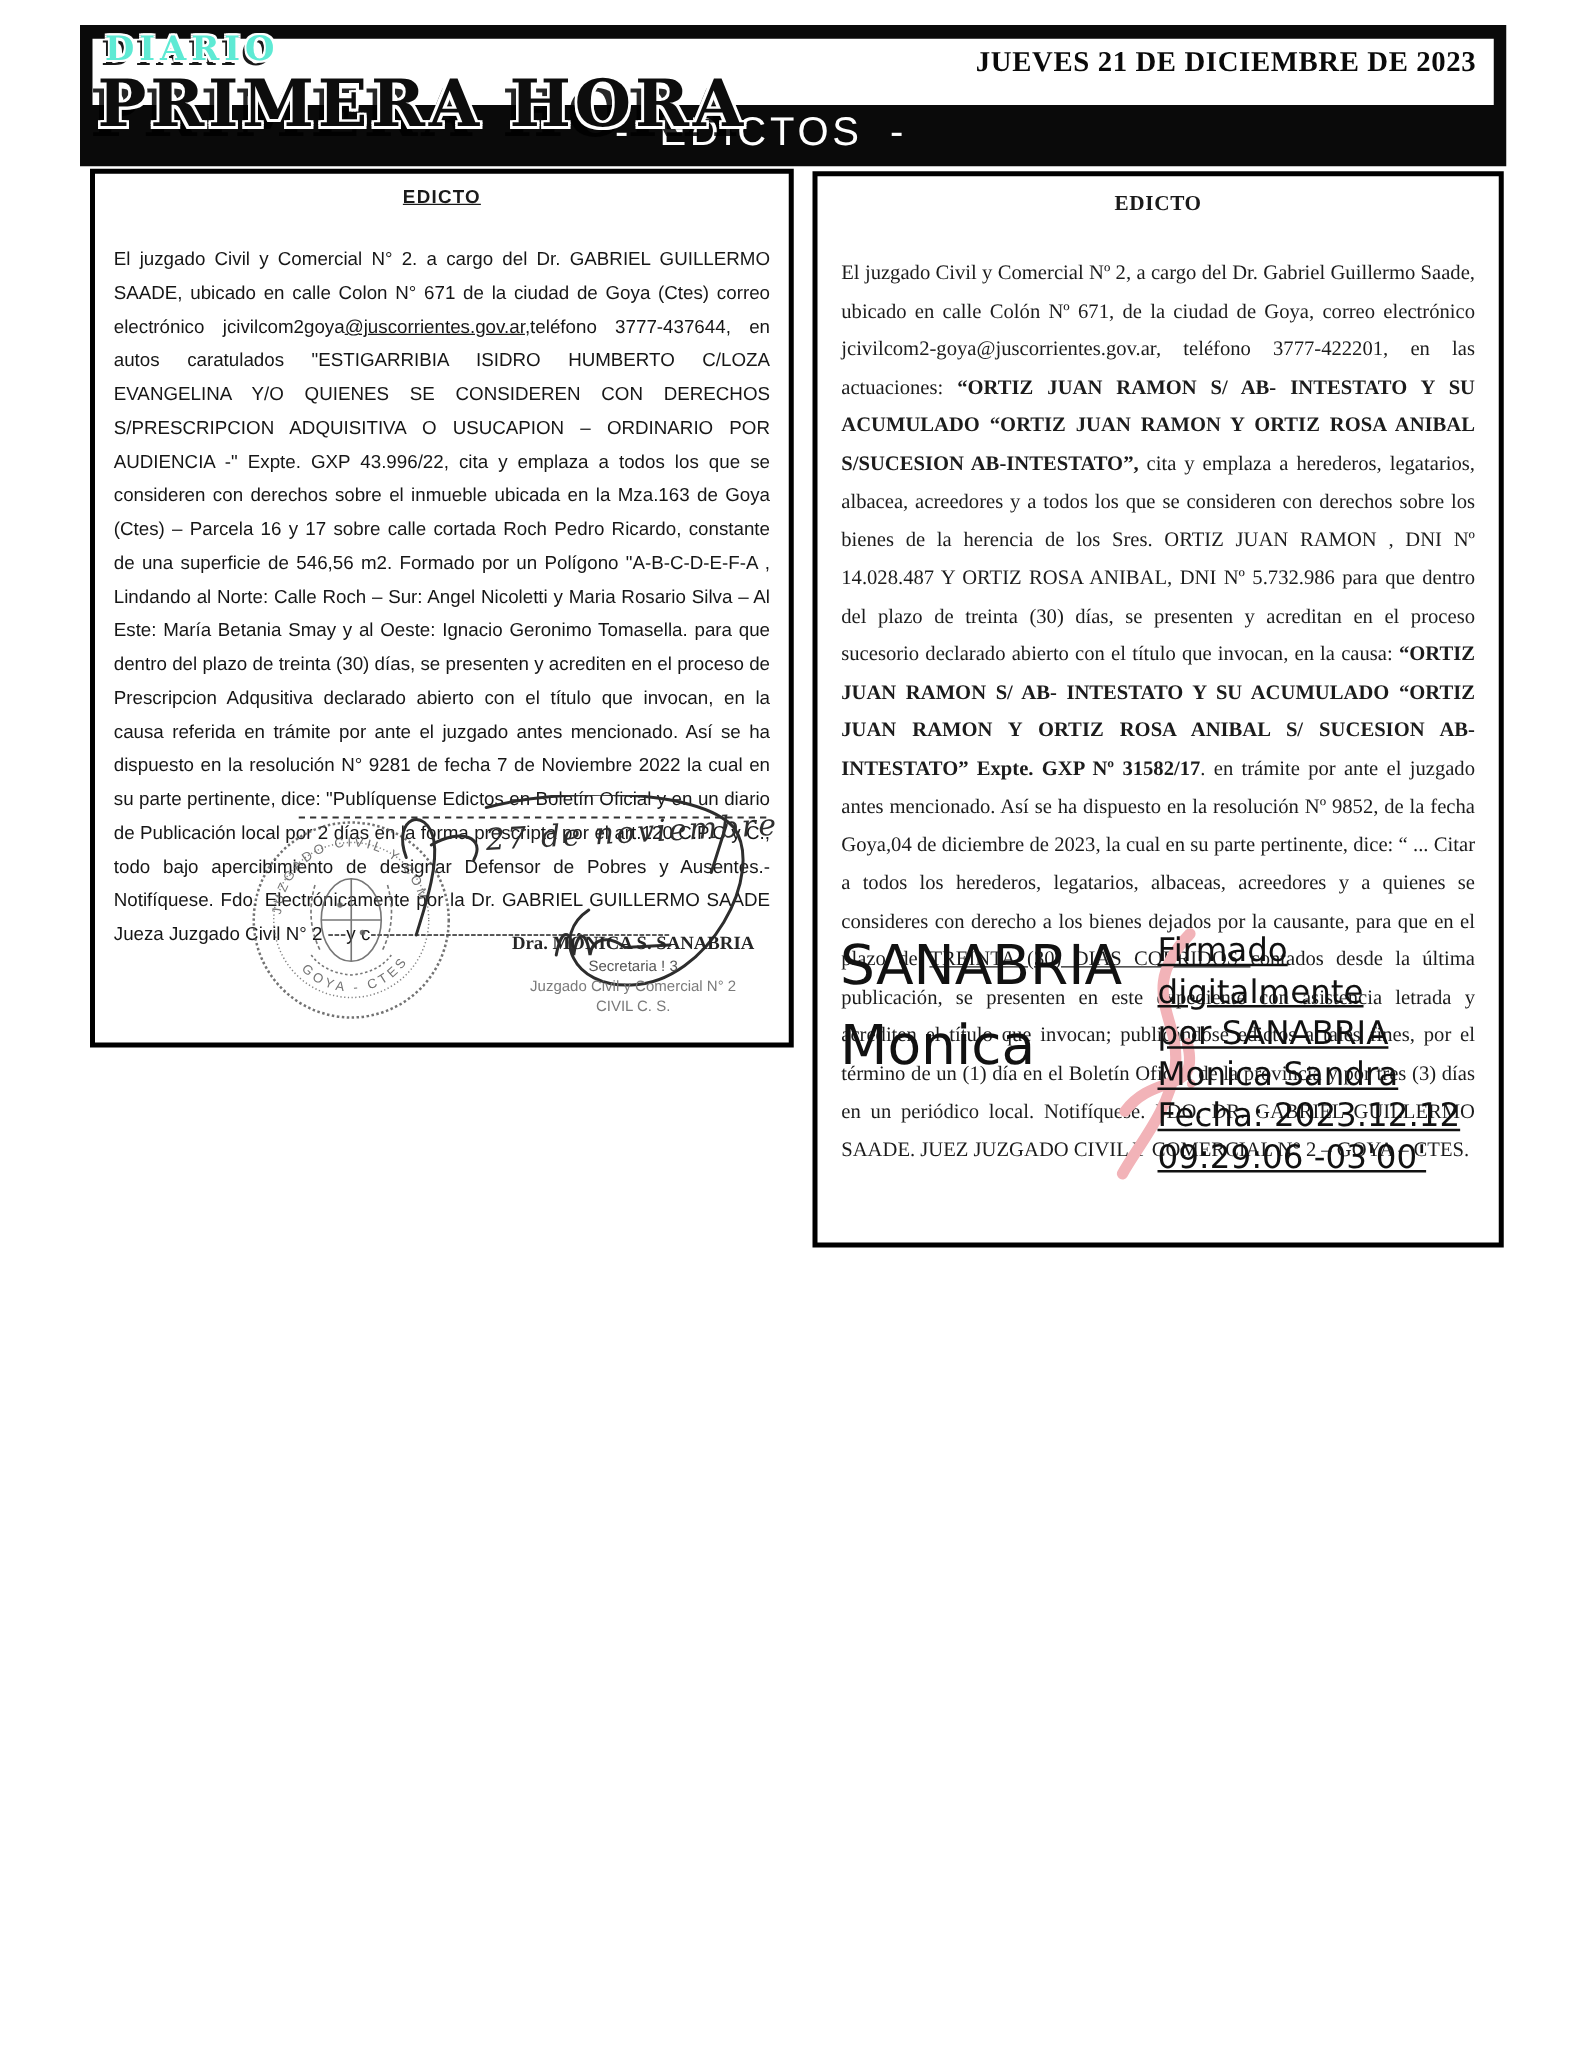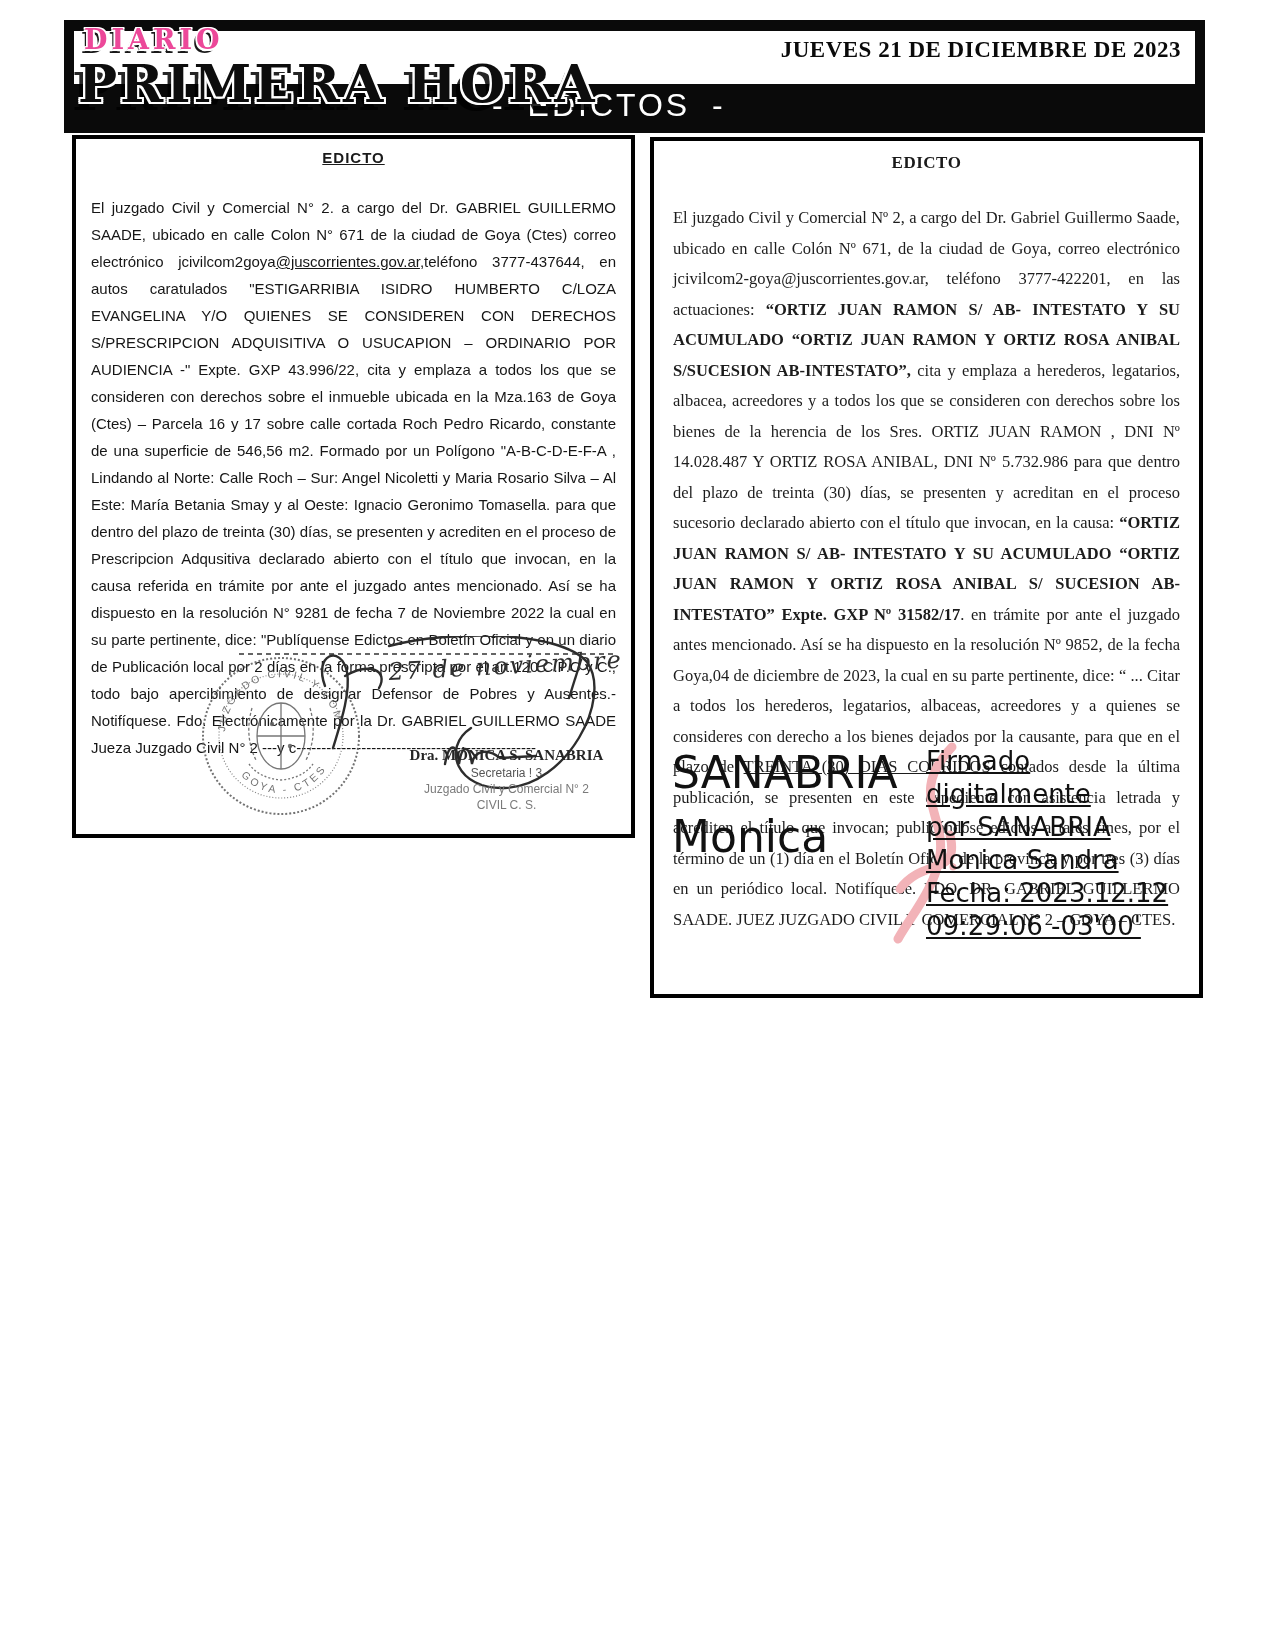--- a/index.html
+++ b/index.html
@@ -3,21 +3,21 @@
 <meta charset="utf-8">
 <style>
   html,body{margin:0;padding:0;background:#ffffff;}
   .page{position:relative;width:1275px;height:1650px;background:#fff;overflow:hidden;
         font-family:"Liberation Sans",sans-serif;color:#1a1a1a;}
 
   
   .masthead{position:absolute;left:64px;top:20px;width:1141px;height:113px;background:#0a0a0a;}
   .masthead-white{position:absolute;left:10px;top:11px;right:10px;height:53px;background:#ffffff;}
   .logo-diario{position:absolute;left:20px;top:4px;font-family:"DejaVu Serif",serif;font-weight:bold;
-      font-size:27px;letter-spacing:4px;color:#ec4899;
+      font-size:27px;letter-spacing:4px;color:#5eead4;
       text-shadow:-1.5px -1.5px 0 #fff,1.5px -1.5px 0 #fff,-1.5px 1.5px 0 #fff,1.5px 1.5px 0 #fff,
                   0 -1.5px 0 #fff,0 1.5px 0 #fff,-1.5px 0 0 #fff,1.5px 0 0 #fff,-3px 4px 0 rgba(0,0,0,.9);}
   .logo-primera{position:absolute;left:14px;top:33px;font-family:"DejaVu Serif",serif;font-weight:bold;
       font-size:52px;letter-spacing:3px;color:#0d0d0d;white-space:nowrap;z-index:3;
       text-shadow:-2px -2px 0 #fff,2px -2px 0 #fff,-2px 2px 0 #fff,2px 2px 0 #fff,
                   0 -2px 0 #fff,0 2px 0 #fff,-2px 0 0 #fff,2px 0 0 #fff,-6px 8px 0 rgba(0,0,0,.85);}
   .masthead-date{position:absolute;right:24px;top:17px;font-family:"Liberation Serif",serif;
       font-weight:bold;font-size:23px;color:#0a0a0a;letter-spacing:.5px;}
   .edictos-band-label{position:absolute;left:428px;top:67px;width:300px;text-align:left;
       color:#ffffff;font-family:"Liberation Sans",sans-serif;font-weight:normal;font-size:32px;

